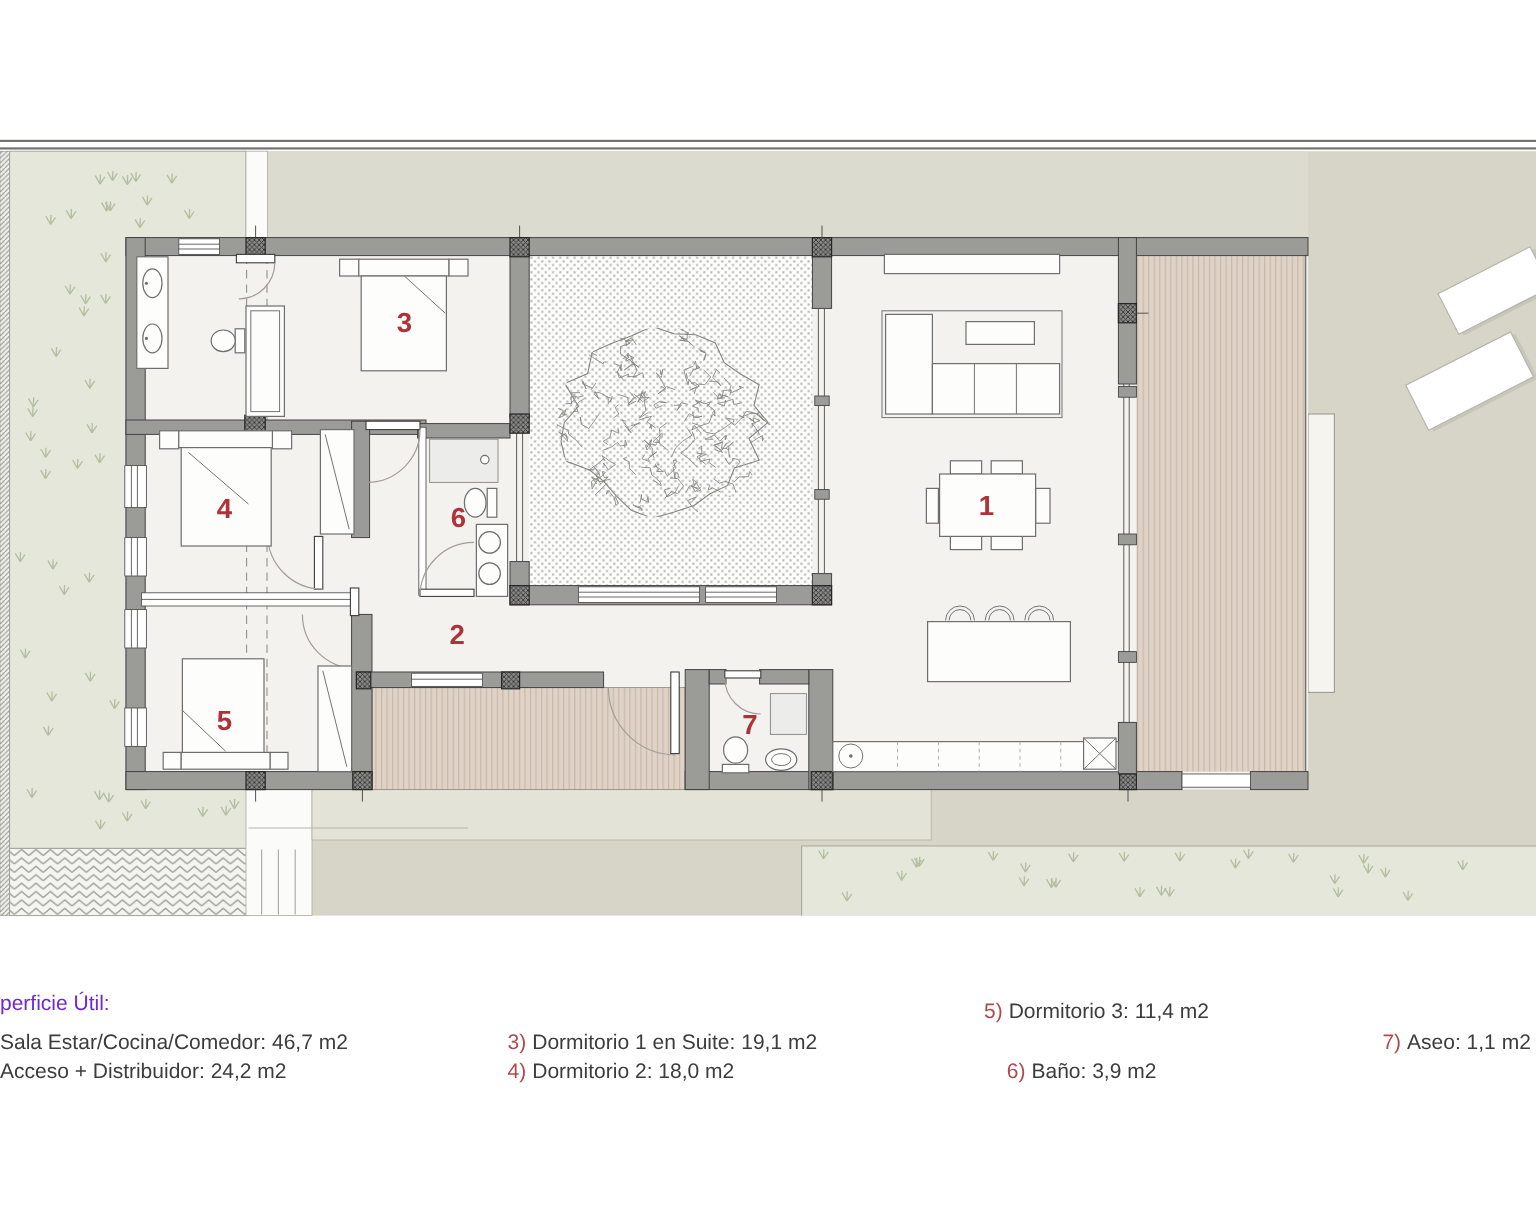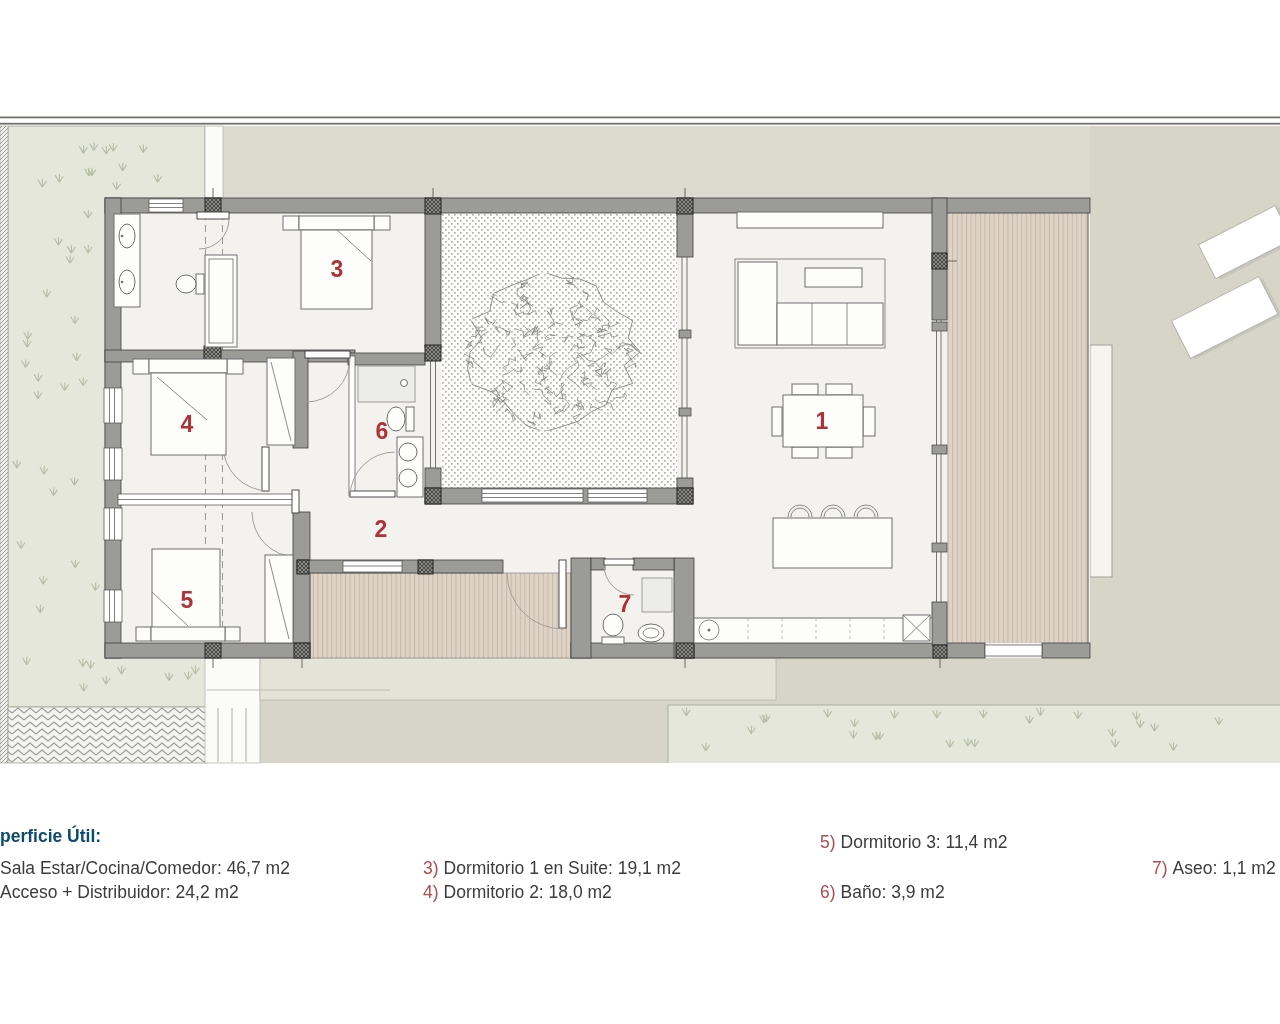--- a/index.html
+++ b/index.html
@@ -19,21 +19,21 @@
   .arc {stroke:#a39e97;stroke-width:1;fill:none}
   .leaf{fill:#ffffff;stroke:#3a3a3a;stroke-width:.9}
   .dash{stroke:#8e8e8a;stroke-width:.9;fill:none;stroke-dasharray:7 5}
   .tick{stroke:#4a4a4a;stroke-width:.8}
   .edge{stroke:#72726c;stroke-width:1.2;fill:none}
   .rl  {font:bold 23px "Liberation Sans",sans-serif;text-anchor:middle}
   
   .lg{position:absolute;white-space:nowrap;font-size:17.5px;line-height:20px;color:#3c3c3c;text-align:right;}
   .lg .num{margin-right:5px;}
   .lg .num:empty{display:none;margin:0}
-  #legendTitle{position:absolute;left:0;top:826px;font-size:17.5px;font-weight:bold;color:#0c4a6e;white-space:nowrap;}
+  #legendTitle{position:absolute;left:0;top:826px;font-size:17.5px;font-weight:normal;color:#6d28d9;white-space:nowrap;}
 </style>
 </head>
 <body>
 
 <div id="stage">
 <svg id="plansvg" width="1280" height="790" viewBox="0 0 1280 790">
   <defs>
     <pattern id="hColHatch" width="4" height="4" patternUnits="userSpaceOnUse">
       <rect width="4" height="4" fill="#8a8a88"></rect>
       <path d="M0,0 L4,4 M4,0 L0,4" stroke="#2d2d2b" stroke-width=".7"></path>
@@ -521,15 +521,15 @@
         <path d="M763.6656589508057,722.7292822003365 l-4,-7 M763.6656589508057,722.7292822003365 l0.3,-8 M763.6656589508057,722.7292822003365 l4,-6" stroke="#b4bda2" stroke-width="1.1" fill="none"></path>
       </g>
 </svg>
 
 <div id="legendTitle">perficie Útil:</div>
 <div class="lg" style="left:0;top:858px"><span>Sala Estar/Cocina/Comedor: 46,7 m2</span></div>
 <div class="lg" style="left:0;top:882px"><span>Acceso + Distribuidor: 24,2 m2</span></div>
 <div class="lg" style="left:423px;top:858px"><span class="num" style="color:#b04a4e">3)</span><span>Dormitorio 1 en Suite: 19,1 m2</span></div>
 <div class="lg" style="left:423px;top:882px"><span class="num" style="color:#b04a4e">4)</span><span>Dormitorio 2: 18,0 m2</span></div>
 <div class="lg" style="left:820px;top:832px"><span class="num" style="color:#b04a4e">5)</span><span>Dormitorio 3: 11,4 m2</span></div>
-<div class="lg" style="left:820px;top:882px"><span class="num" style="color:#b04a4e">6)</span><span>Baño: 3,9 m2</span></div>
+<div class="lg" style="left:839px;top:882px"><span class="num" style="color:#b04a4e">6)</span><span>Baño: 3,9 m2</span></div>
 <div class="lg" style="left:1152px;top:858px"><span class="num" style="color:#b04a4e">7)</span><span>Aseo: 1,1 m2</span></div>
 </div>
 
 </body></html>

